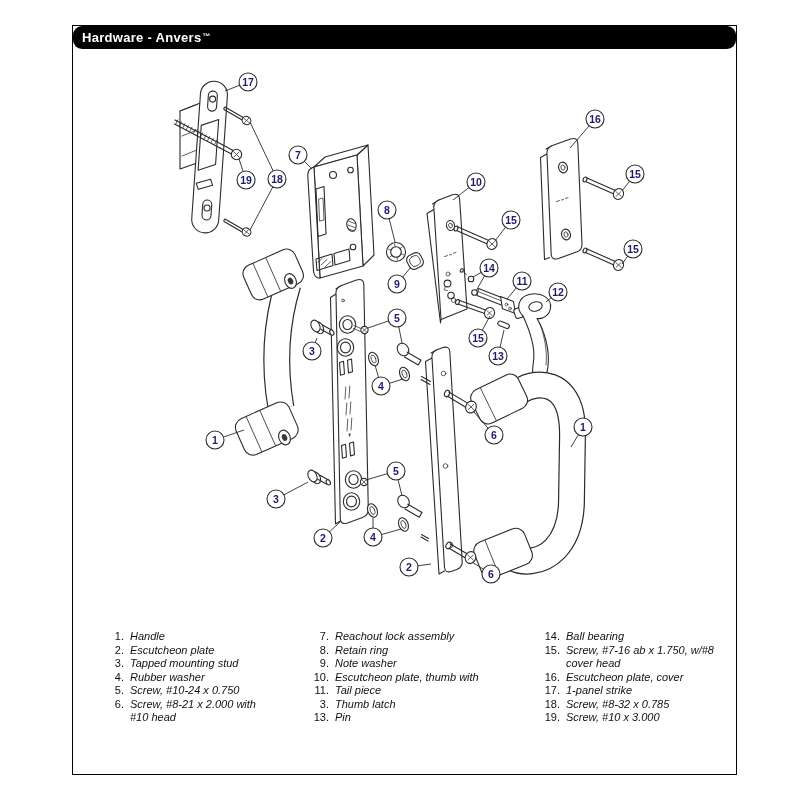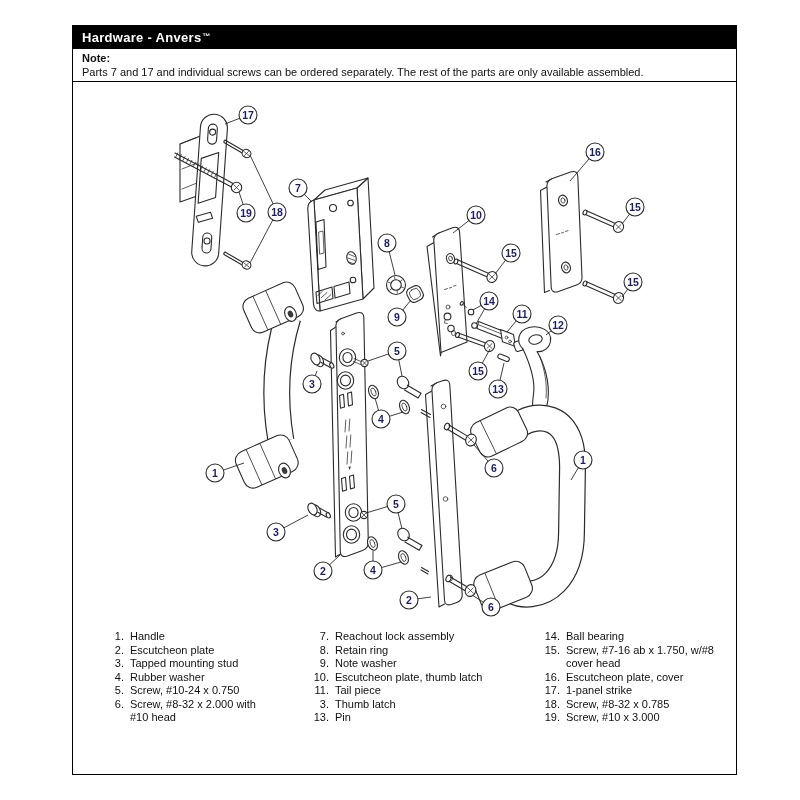--- a/index.html
+++ b/index.html
@@ -2,54 +2,50 @@
 <html style="--line: #2b2b2b; --cnum: #1c1c6b;"><head>
 <meta charset="utf-8">
 <style>
   :root{ --line:#2b2b2b; --cnum:#1c1c6b; }
   html,body{margin:0;padding:0;}
   body{width:800px;height:800px;position:relative;overflow:hidden;background:#fff;
        font-family:"Liberation Sans", sans-serif; color:#111;}
   .frame{position:absolute;left:72px;top:25px;width:665px;height:750px;
          border:1.6px solid #000;box-sizing:border-box;background:#fff;}
   .title-bar{height:23px;background:#000;color:#fff;display:flex;align-items:center;
-         padding-left:9px;font-size:13px;font-weight:bold;letter-spacing:.3px;}
+         padding-left:9px;font-size:13px;font-weight:bold;letter-spacing:.3px;border-radius:9px;}
   .title-bar sup{font-size:8px;margin-left:1px;transform:translateY(-1px);}
   .note{box-sizing:border-box;height:33px;padding:2px 9px 0;border-bottom:1.6px solid #000;}
   .note-label{font-size:11px;font-weight:bold;line-height:14px;}
   .note-text{font-size:11px;line-height:14px;}
   .diagram{height:545px;overflow:hidden;}
   .diagram svg{display:block;width:662px;height:545px;}
   .ln{fill:none;stroke:var(--line);stroke-width:1.1;stroke-linejoin:round;stroke-linecap:round;}
   .wh{fill:#fff;stroke:var(--line);stroke-width:1.1;stroke-linejoin:round;}
   .thin{stroke-width:0.75;}
   .tube-o{fill:none;stroke:var(--line);stroke-width:27;stroke-linecap:butt;}
   .tube-i{fill:none;stroke:#fff;stroke-width:24.6;stroke-linecap:butt;}
   .leader{stroke:var(--line);stroke-width:0.9;}
   .cbub{fill:#fff;stroke:var(--line);stroke-width:1.1;}
   .cnum{fill:var(--cnum);font-size:10.5px;font-weight:bold;text-anchor:middle;
         font-family:"Liberation Sans",sans-serif;}
   .parts-list{position:absolute;left:0;top:601px;right:0;bottom:0;font-size:11px;line-height:13.5px;}
   .pcol{position:absolute;top:3px;}
   .pcol0{left:25px;} .pcol1{left:230px;} .pcol2{left:461px;}
   .prow{display:flex;}
   .pnum{width:26px;text-align:right;padding-right:6px;flex:none;}
-  .ptxt{white-space:nowrap;}
+  .ptxt{white-space:nowrap;font-style:italic;}
 </style>
 </head>
 <body>
 
 <div class="frame">
   <div class="title-bar">
     <span>Hardware - Anvers</span>
       <sup>™</sup>
-  </div>
-  <div class="note">
-    <div class="note-label">Note:</div>
-    <div class="note-text">Parts 7 and 17 and individual screws can be ordered separately. The rest of the parts are only available assembled.</div>
   </div>
 
   <div class="diagram">
     <svg viewBox="72 81 662 545" xmlns="http://www.w3.org/2000/svg">
 
       <g>
         <path class="ln" d="M212,130 L179,143 L179,201 L196,195"></path>
         <path class="ln thin" d="M179,143 L196,136.5 M181,168 L196,162 M181,188 L196,182"></path>
         <g transform="rotate(4 208 190)">
           <rect class="wh" x="195" y="113" width="27" height="152" rx="13.5"></rect>
@@ -450,21 +446,21 @@
         <div class="prow">
           <span class="pnum">4.</span>
           <span class="ptxt">Rubber washer</span>
         </div>
         <div class="prow">
           <span class="pnum">5.</span>
           <span class="ptxt">Screw, #10-24 x 0.750</span>
         </div>
         <div class="prow">
           <span class="pnum">6.</span>
-          <span class="ptxt">Screw, #8-32 x 2.000 with</span>
+          <span class="ptxt">Screw, #8-21 x 2.000 with</span>
         </div>
         <div class="prow">
           <span class="pnum"></span>
           <span class="ptxt">#10 head</span>
         </div>
       </div>
       <div class="pcol pcol1">
         <div class="prow">
           <span class="pnum">7.</span>
           <span class="ptxt">Reachout lock assembly</span>
@@ -472,21 +468,21 @@
         <div class="prow">
           <span class="pnum">8.</span>
           <span class="ptxt">Retain ring</span>
         </div>
         <div class="prow">
           <span class="pnum">9.</span>
           <span class="ptxt">Note washer</span>
         </div>
         <div class="prow">
           <span class="pnum">10.</span>
-          <span class="ptxt">Escutcheon plate, thumb latch</span>
+          <span class="ptxt">Escutcheon plate, thumb with</span>
         </div>
         <div class="prow">
           <span class="pnum">11.</span>
           <span class="ptxt">Tail piece</span>
         </div>
         <div class="prow">
           <span class="pnum">3.</span>
           <span class="ptxt">Thumb latch</span>
         </div>
         <div class="prow">

